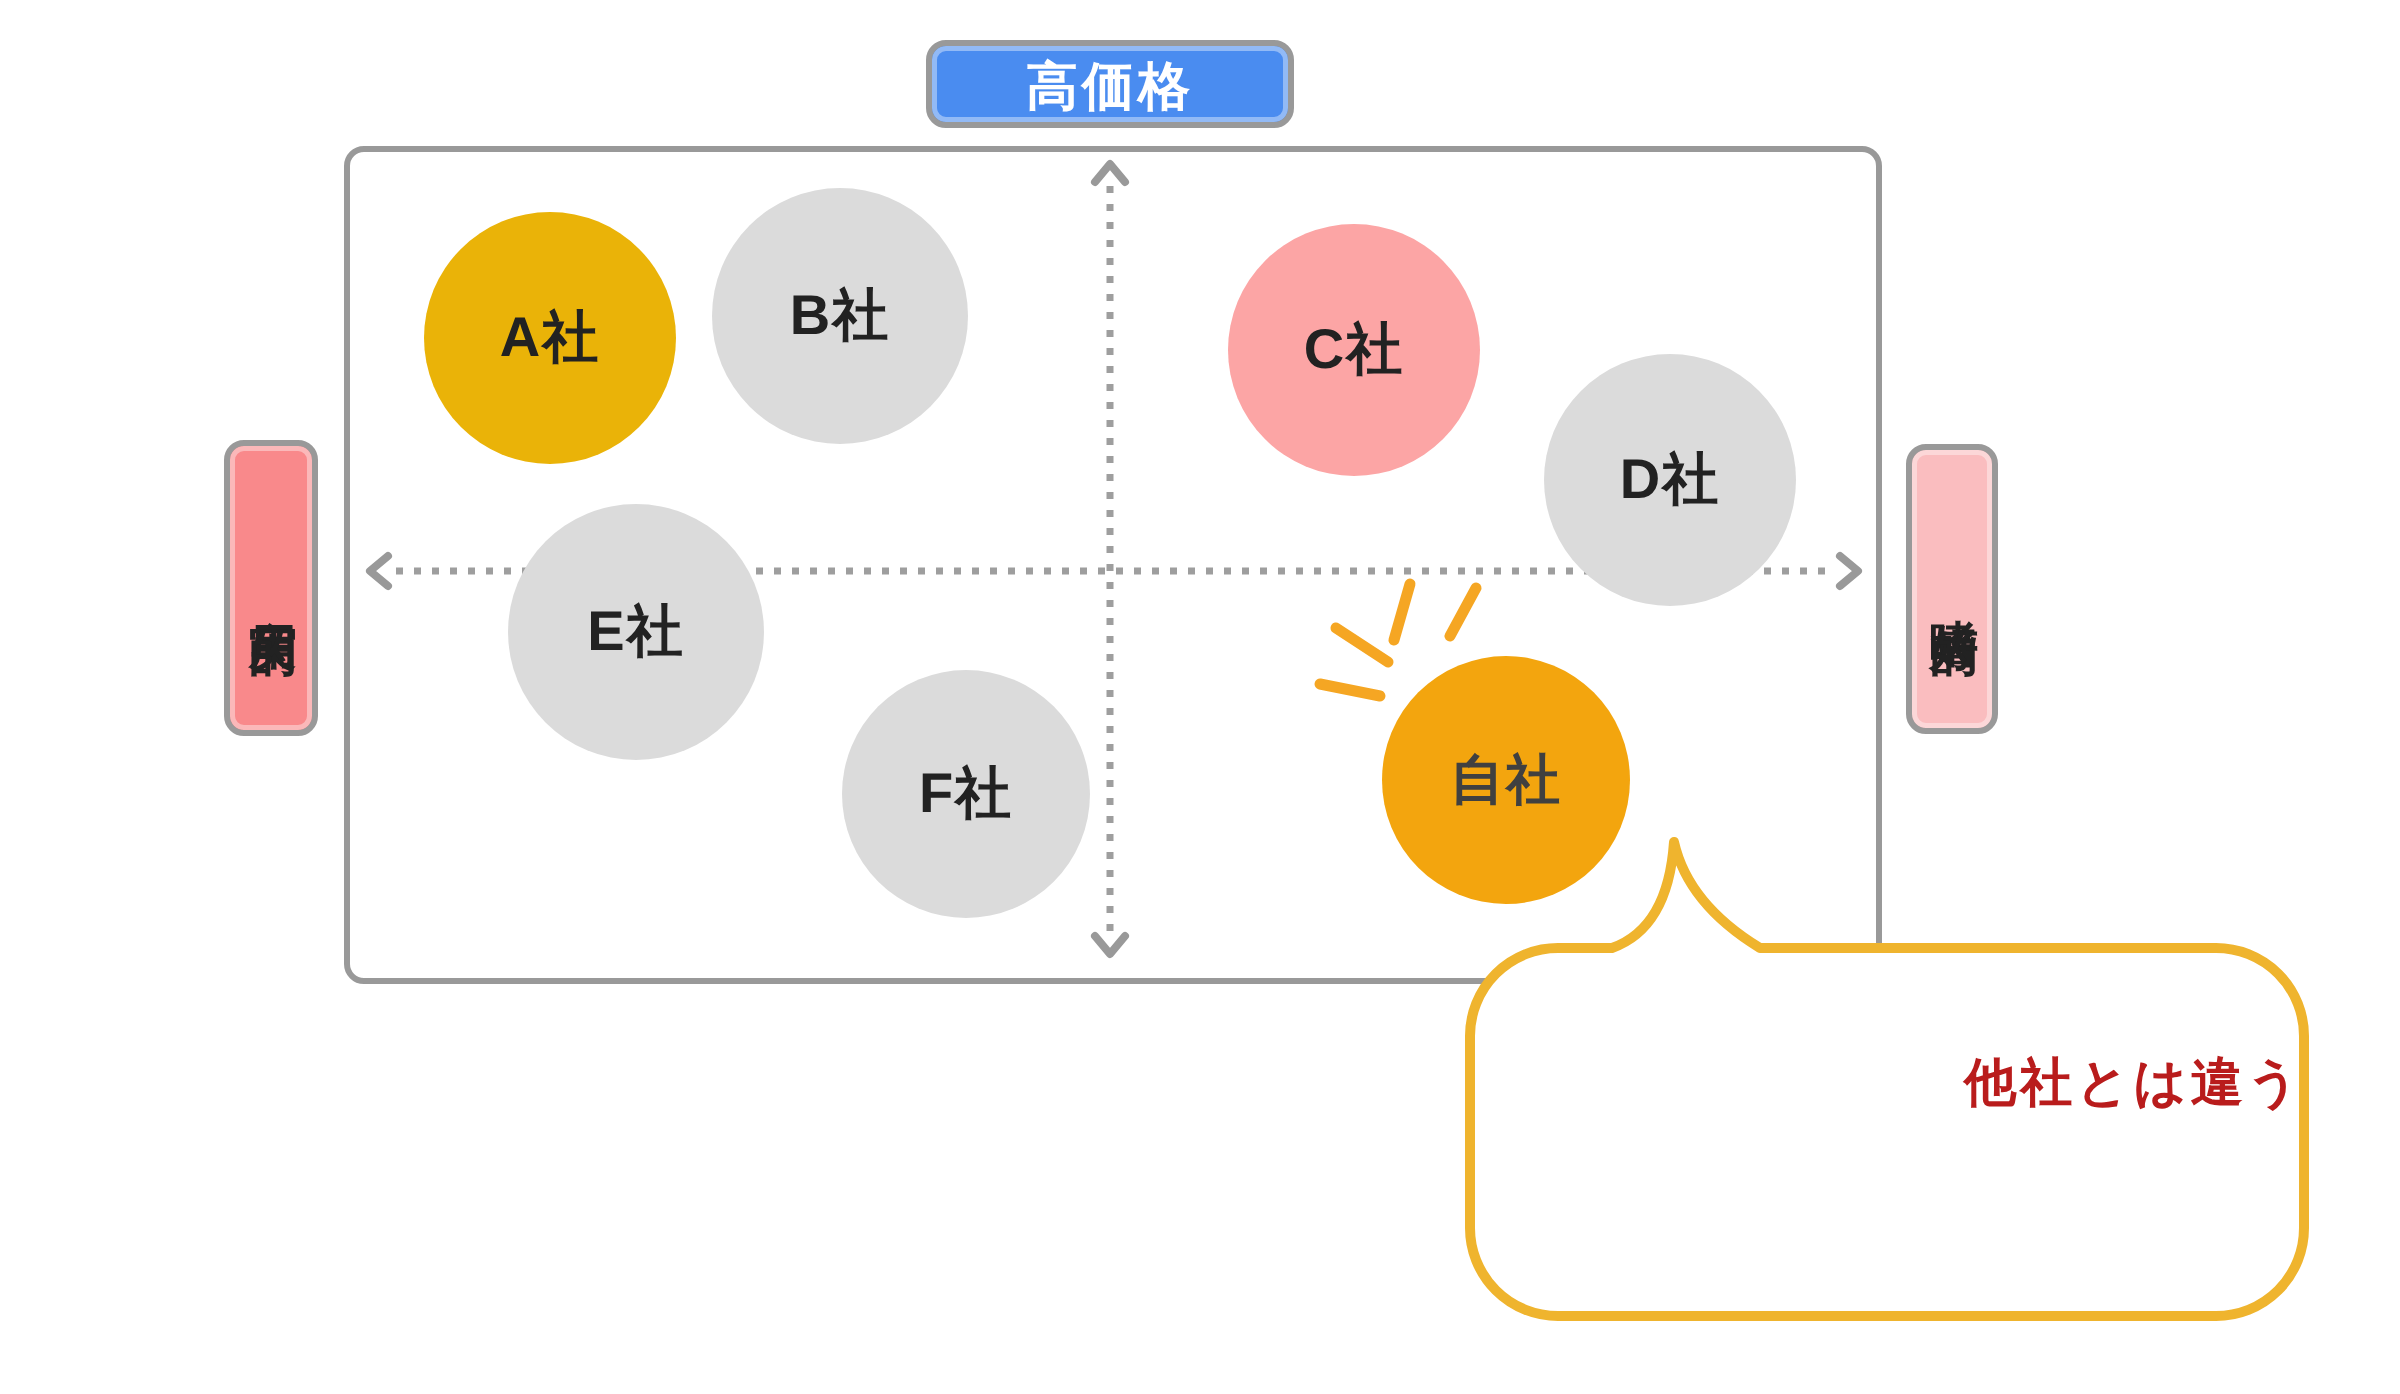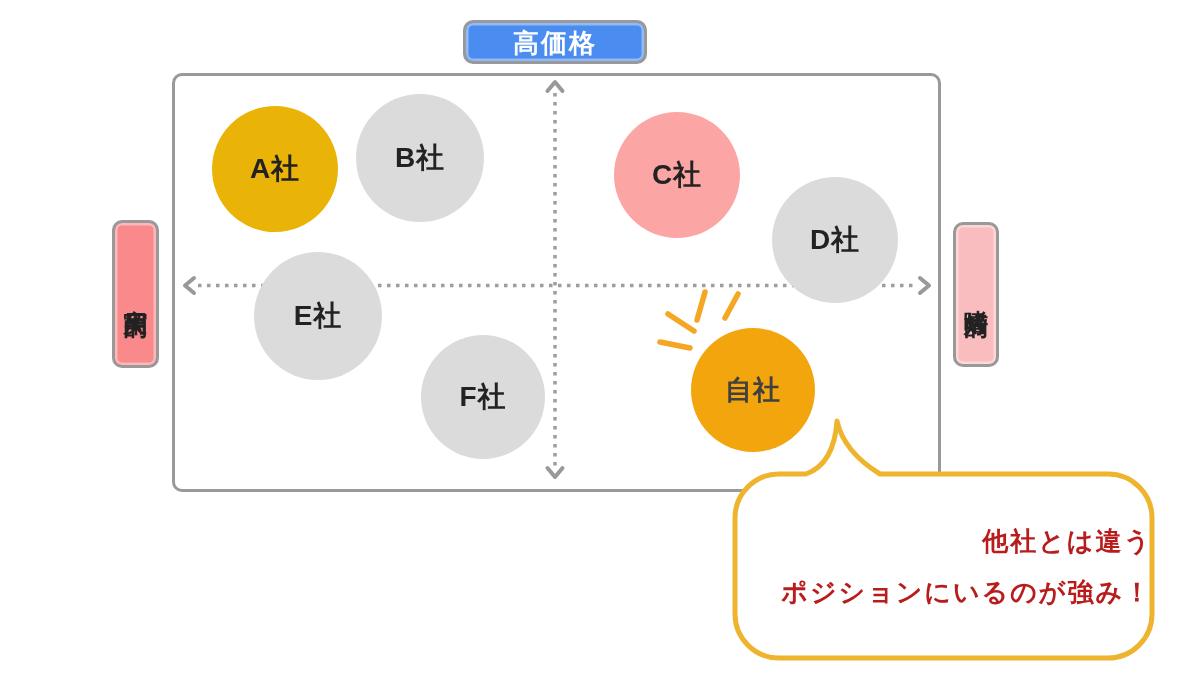--- a/index.html
+++ b/index.html
@@ -84,16 +84,15 @@
          Q 844,452 880,474
          L 1108,474 A 44,44 0 0 1 1152,518
          L 1152,614 A 44,44 0 0 1 1108,658
          L 779,658  A 44,44 0 0 1 735,614
          L 735,518  A 44,44 0 0 1 779,474
          Z" fill="#ffffff" stroke="#efb42e" stroke-width="5" stroke-linejoin="round"></path>
   </svg>
 
   <div class="bubble-text">
     <div>他社とは違う</div>
-    <div>ポジションにいるのが強み！</div>
   </div>
 
 </div>
 
 </body></html>

